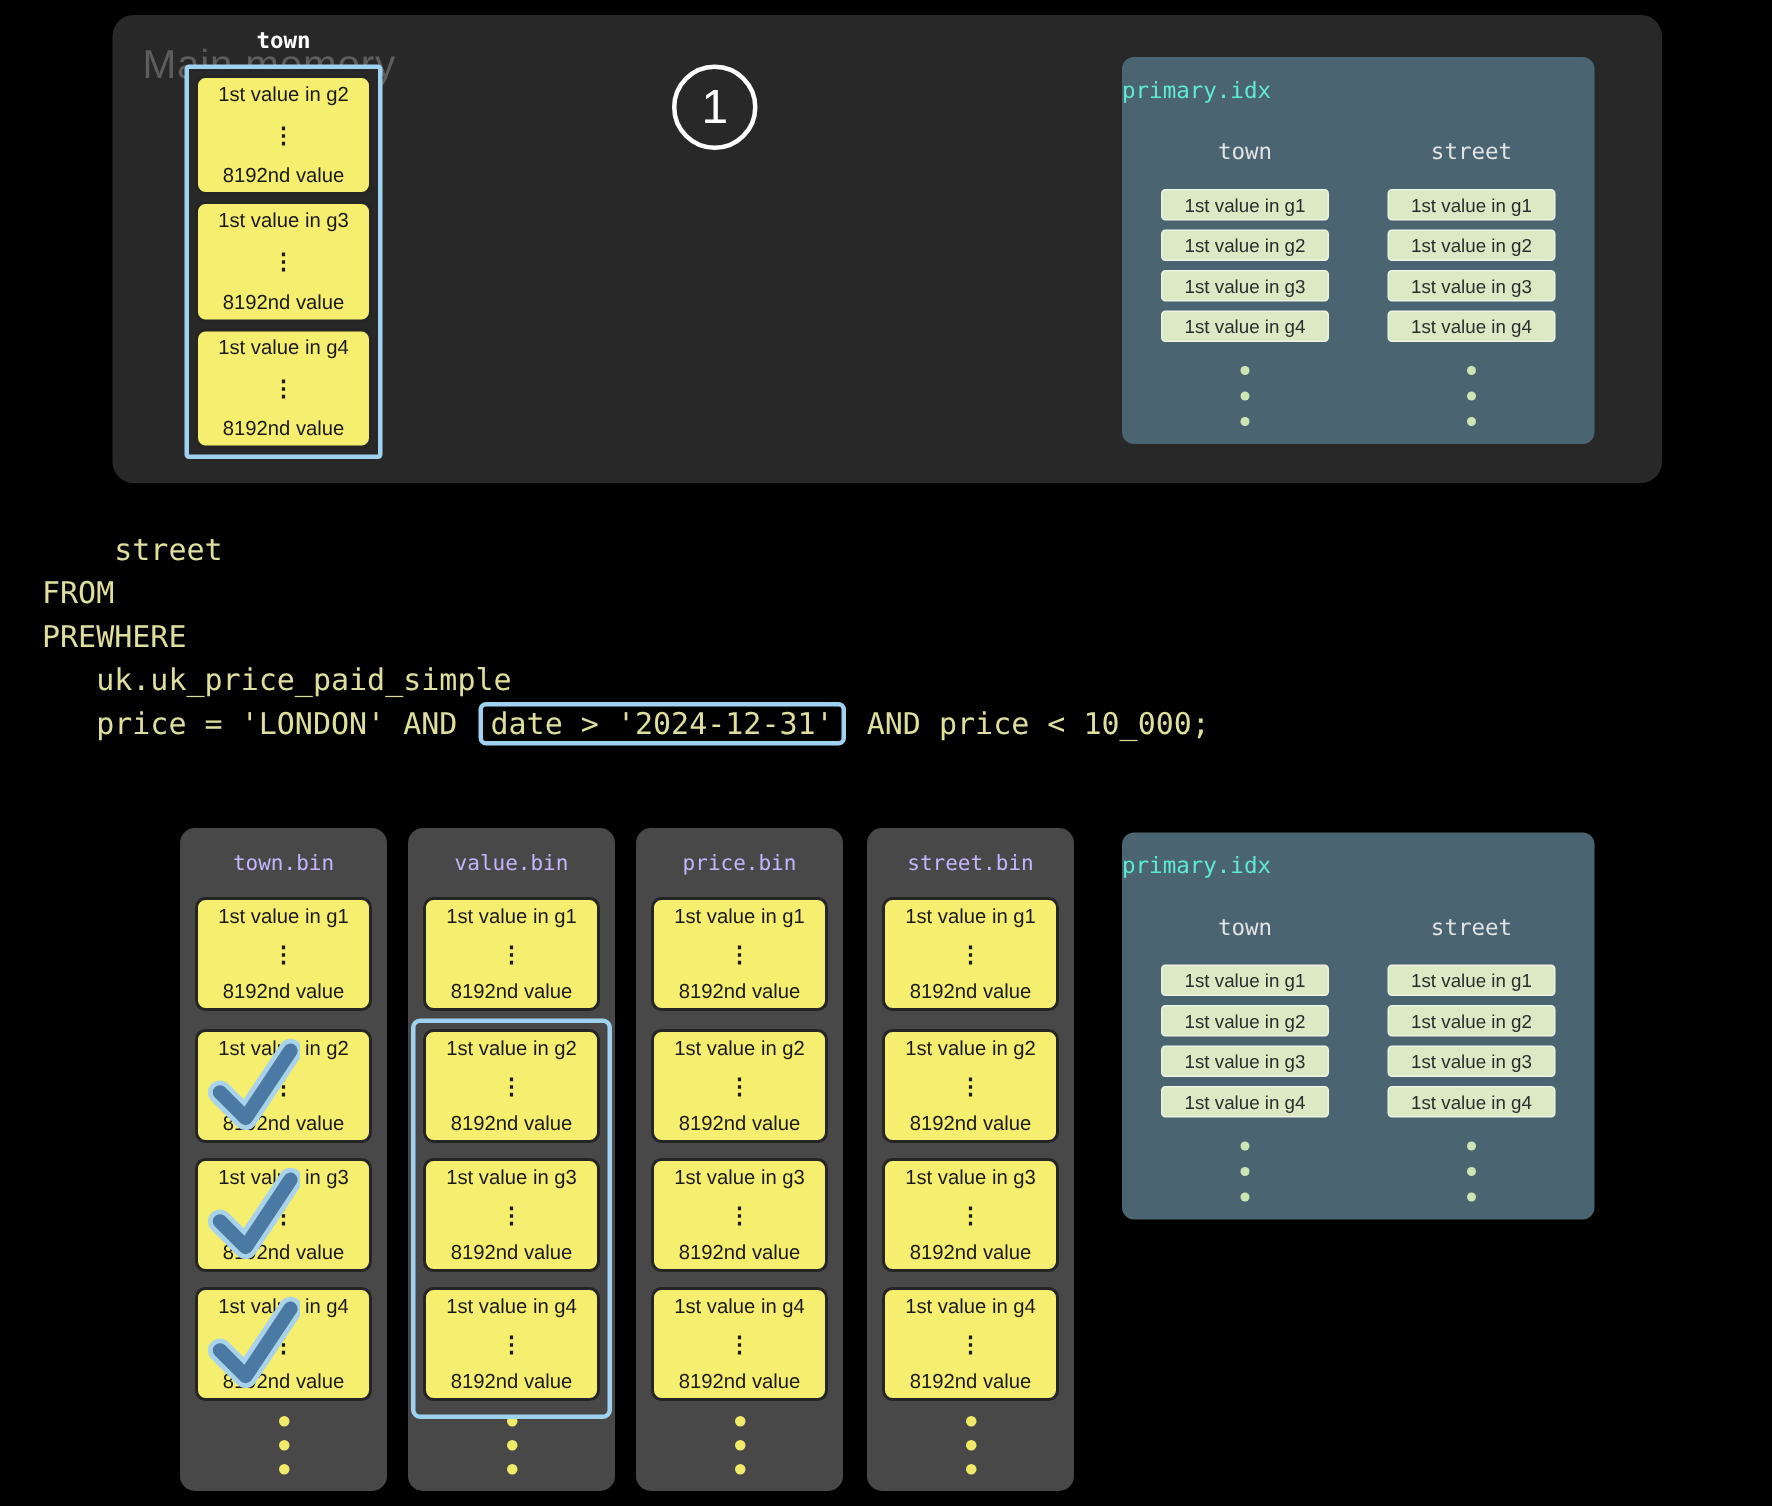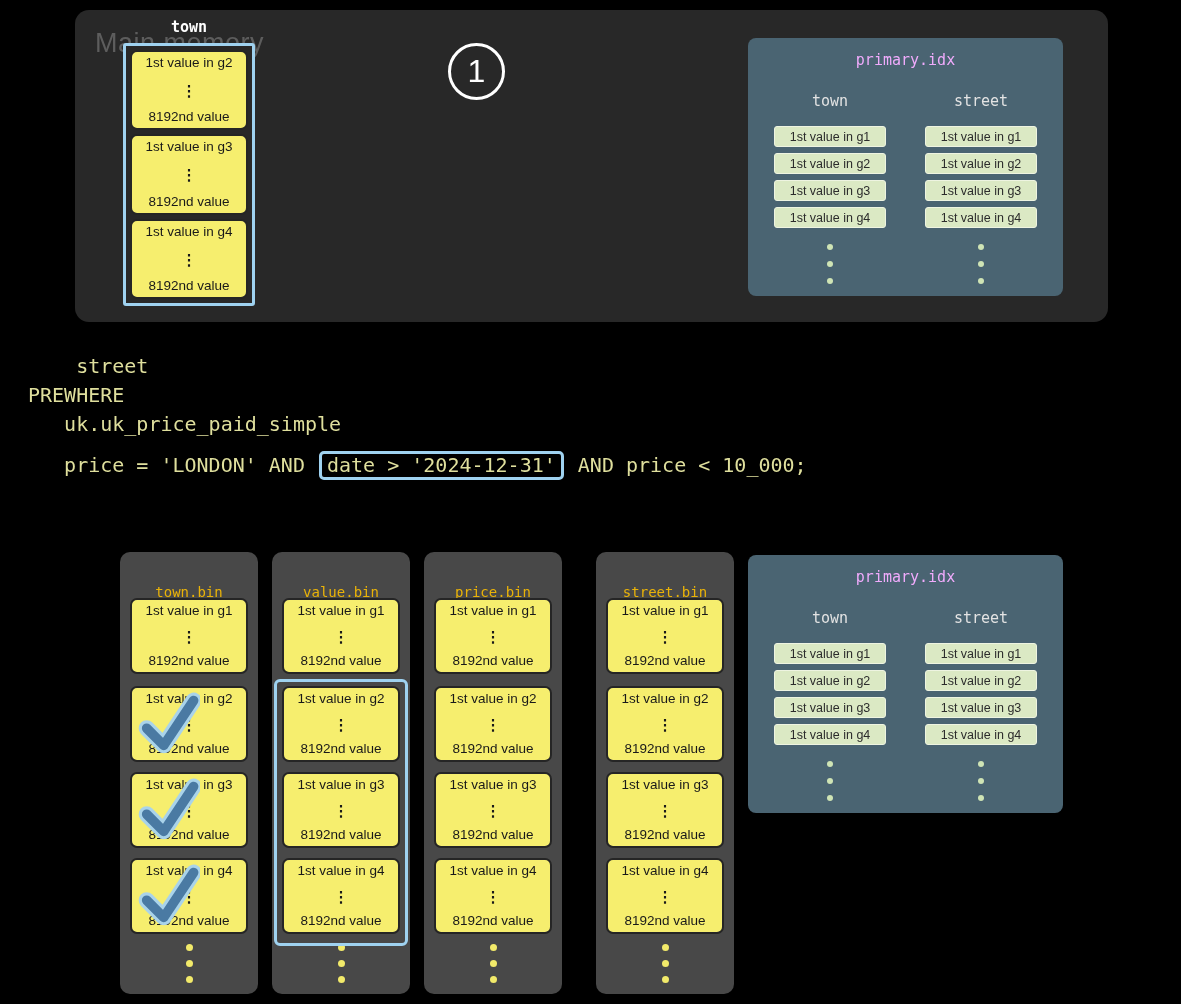--- a/index.html
+++ b/index.html
@@ -27,45 +27,45 @@
   .gblock { background:#f6ee6e; border:2px solid #252525; border-radius:7px;
             display:flex; flex-direction:column; align-items:center;
             justify-content:space-between; padding:4px 2px 3px; }
   .gtxt  { font-size:13.5px; color:#191919; line-height:1.1; white-space:nowrap; }
   .gdots { font-size:15px; font-weight:700; color:#191919; line-height:1; }
 
   
   .idx { position:absolute; left:748px; width:315px; height:258px; background:#4a6472;
          border-radius:8px; }
   .idx-top { top:38px; } .idx-bottom { top:555px; }
-  .idx-title { position:absolute; top:13px; width:100%; text-align:center;
-               font-family:"DejaVu Sans Mono", monospace; font-size:15px; color:#f0abfc; }
+  .idx-title { position:absolute; top:13px; width:100%; 
+               font-family:"DejaVu Sans Mono", monospace; font-size:15px; color:#5eead4; }
   .idx-head { position:absolute; top:54px; width:112px; text-align:center;
               font-family:"DejaVu Sans Mono", monospace; font-size:15px; color:#e3e3e3; }
   .col1 { left:26px; } .col2 { left:177px; }
   .chip { position:absolute; width:112px; height:21px; background:#dbe9c4;
           border:1px solid #eef4e1; border-radius:3px; display:flex; align-items:center;
           justify-content:center; font-size:12.5px; color:#2c2c2c; white-space:nowrap; }
   .dotstack { position:absolute; width:112px; display:flex; flex-direction:column;
               align-items:center; gap:11px; }
   .dotstack i { width:6px; height:6px; border-radius:50%; background:#cfe4b5; display:block; }
   .idx .dotstack { top:206px; }
 
   
   .sql { position:absolute; left:28px; top:352px; font-family:"DejaVu Sans Mono", monospace;
          font-size:20px; line-height:29px; color:#dfdf9d; }
   .sql-line { white-space:pre; height:29px; }
   .hl { display:inline-block; border:3px solid #9fd2f0; border-radius:5px;
-        padding:0 5px; margin:12px 2px; line-height:23px; }
+        padding:0 5px; margin:0 2px; line-height:23px; }
 
   
   .bin { position:absolute; top:552px; width:138px; height:442px; background:#484848;
          border-radius:10px; }
   .bin-title { position:absolute; top:16px; width:100%; text-align:center;
-               font-family:"DejaVu Sans Mono", monospace; font-size:14px; color:#eab308;margin-top:16px; }
+               font-family:"DejaVu Sans Mono", monospace; font-size:14px; color:#c4b5fd; }
   .bin .gblock { position:absolute; left:10px; width:118px; height:76px; }
   .bin .dotstack { left:13px; top:392px; gap:9px; }
   .bin .dotstack i { background:#f2ea6a; width:7px; height:7px; }
   .sel-frame { position:absolute; left:2px; top:127px; width:134px; height:267px;
                border:3px solid #9fd2f0; border-radius:6px; z-index:4; }
   .check { position:absolute; left:16px; width:64px; height:64px; z-index:5; }
 </style>
 </head>
 <body>
 
@@ -115,20 +115,21 @@
       </div>
     <div class="dotstack col2">
         <i></i>
         <i></i>
         <i></i>
       </div>
   </section>
 
   <div class="sql">
     <div class="sql-line">    street</div>
+    <div class="sql-line">FROM</div>
     <div class="sql-line">PREWHERE</div>
     <div class="sql-line">   uk.uk_price_paid_simple</div>
     <div class="sql-line"><span>   price = 'LONDON' AND </span><span class="hl"><span>date &gt; '2024-12-31'</span></span><span> AND price &lt; 10_000;</span></div>
   </div>
 
   <section class="bin" style="left:120px">
     <div class="bin-title">town.bin</div>
     <div class="gblock" style="top:46px">
       <span class="gtxt">1st value in g1</span>
       <span class="gdots">⋮</span>
@@ -220,21 +221,21 @@
       <span class="gdots">⋮</span>
       <span class="gtxt">8192nd value</span>
     </div>
     <div class="dotstack">
         <i></i>
         <i></i>
         <i></i>
       </div>
   </section>
 
-  <section class="bin" style="left:596px">
+  <section class="bin" style="left:578px">
     <div class="bin-title">street.bin</div>
     <div class="gblock" style="top:46px">
       <span class="gtxt">1st value in g1</span>
       <span class="gdots">⋮</span>
       <span class="gtxt">8192nd value</span>
     </div>
     <div class="gblock" style="top:134px">
       <span class="gtxt">1st value in g2</span>
       <span class="gdots">⋮</span>
       <span class="gtxt">8192nd value</span>

